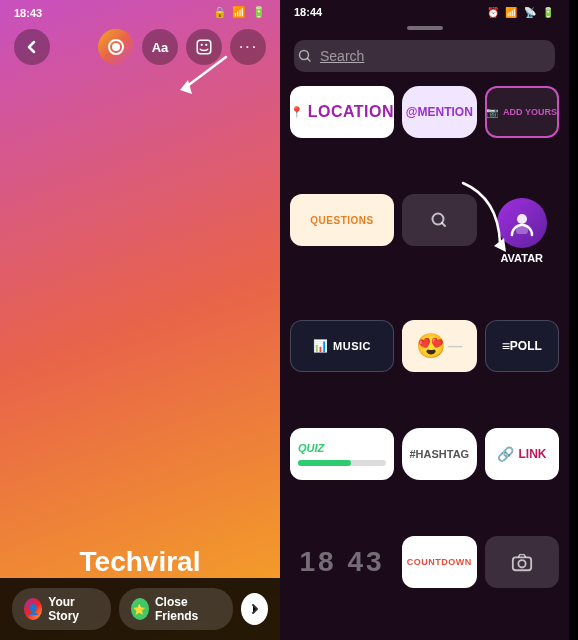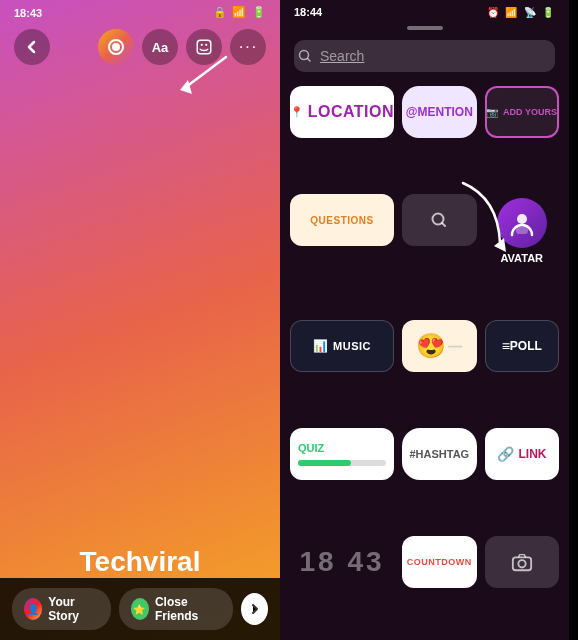--- a/index.html
+++ b/index.html
@@ -275,20 +275,21 @@
       color: white;
       border: 1px solid rgba(255,255,255,0.2);
       font-size: 12px;
     }
 
     .sticker-quiz {
       background: white;
       flex-direction: column;
       gap: 3px;
       padding: 6px;
+      font-style: italic;
     }
 
     .quiz-label {
       color: #2ecc71;
       font-size: 11px;
       font-weight: 700;
       text-align: left;
       width: 100%;
     }
 

